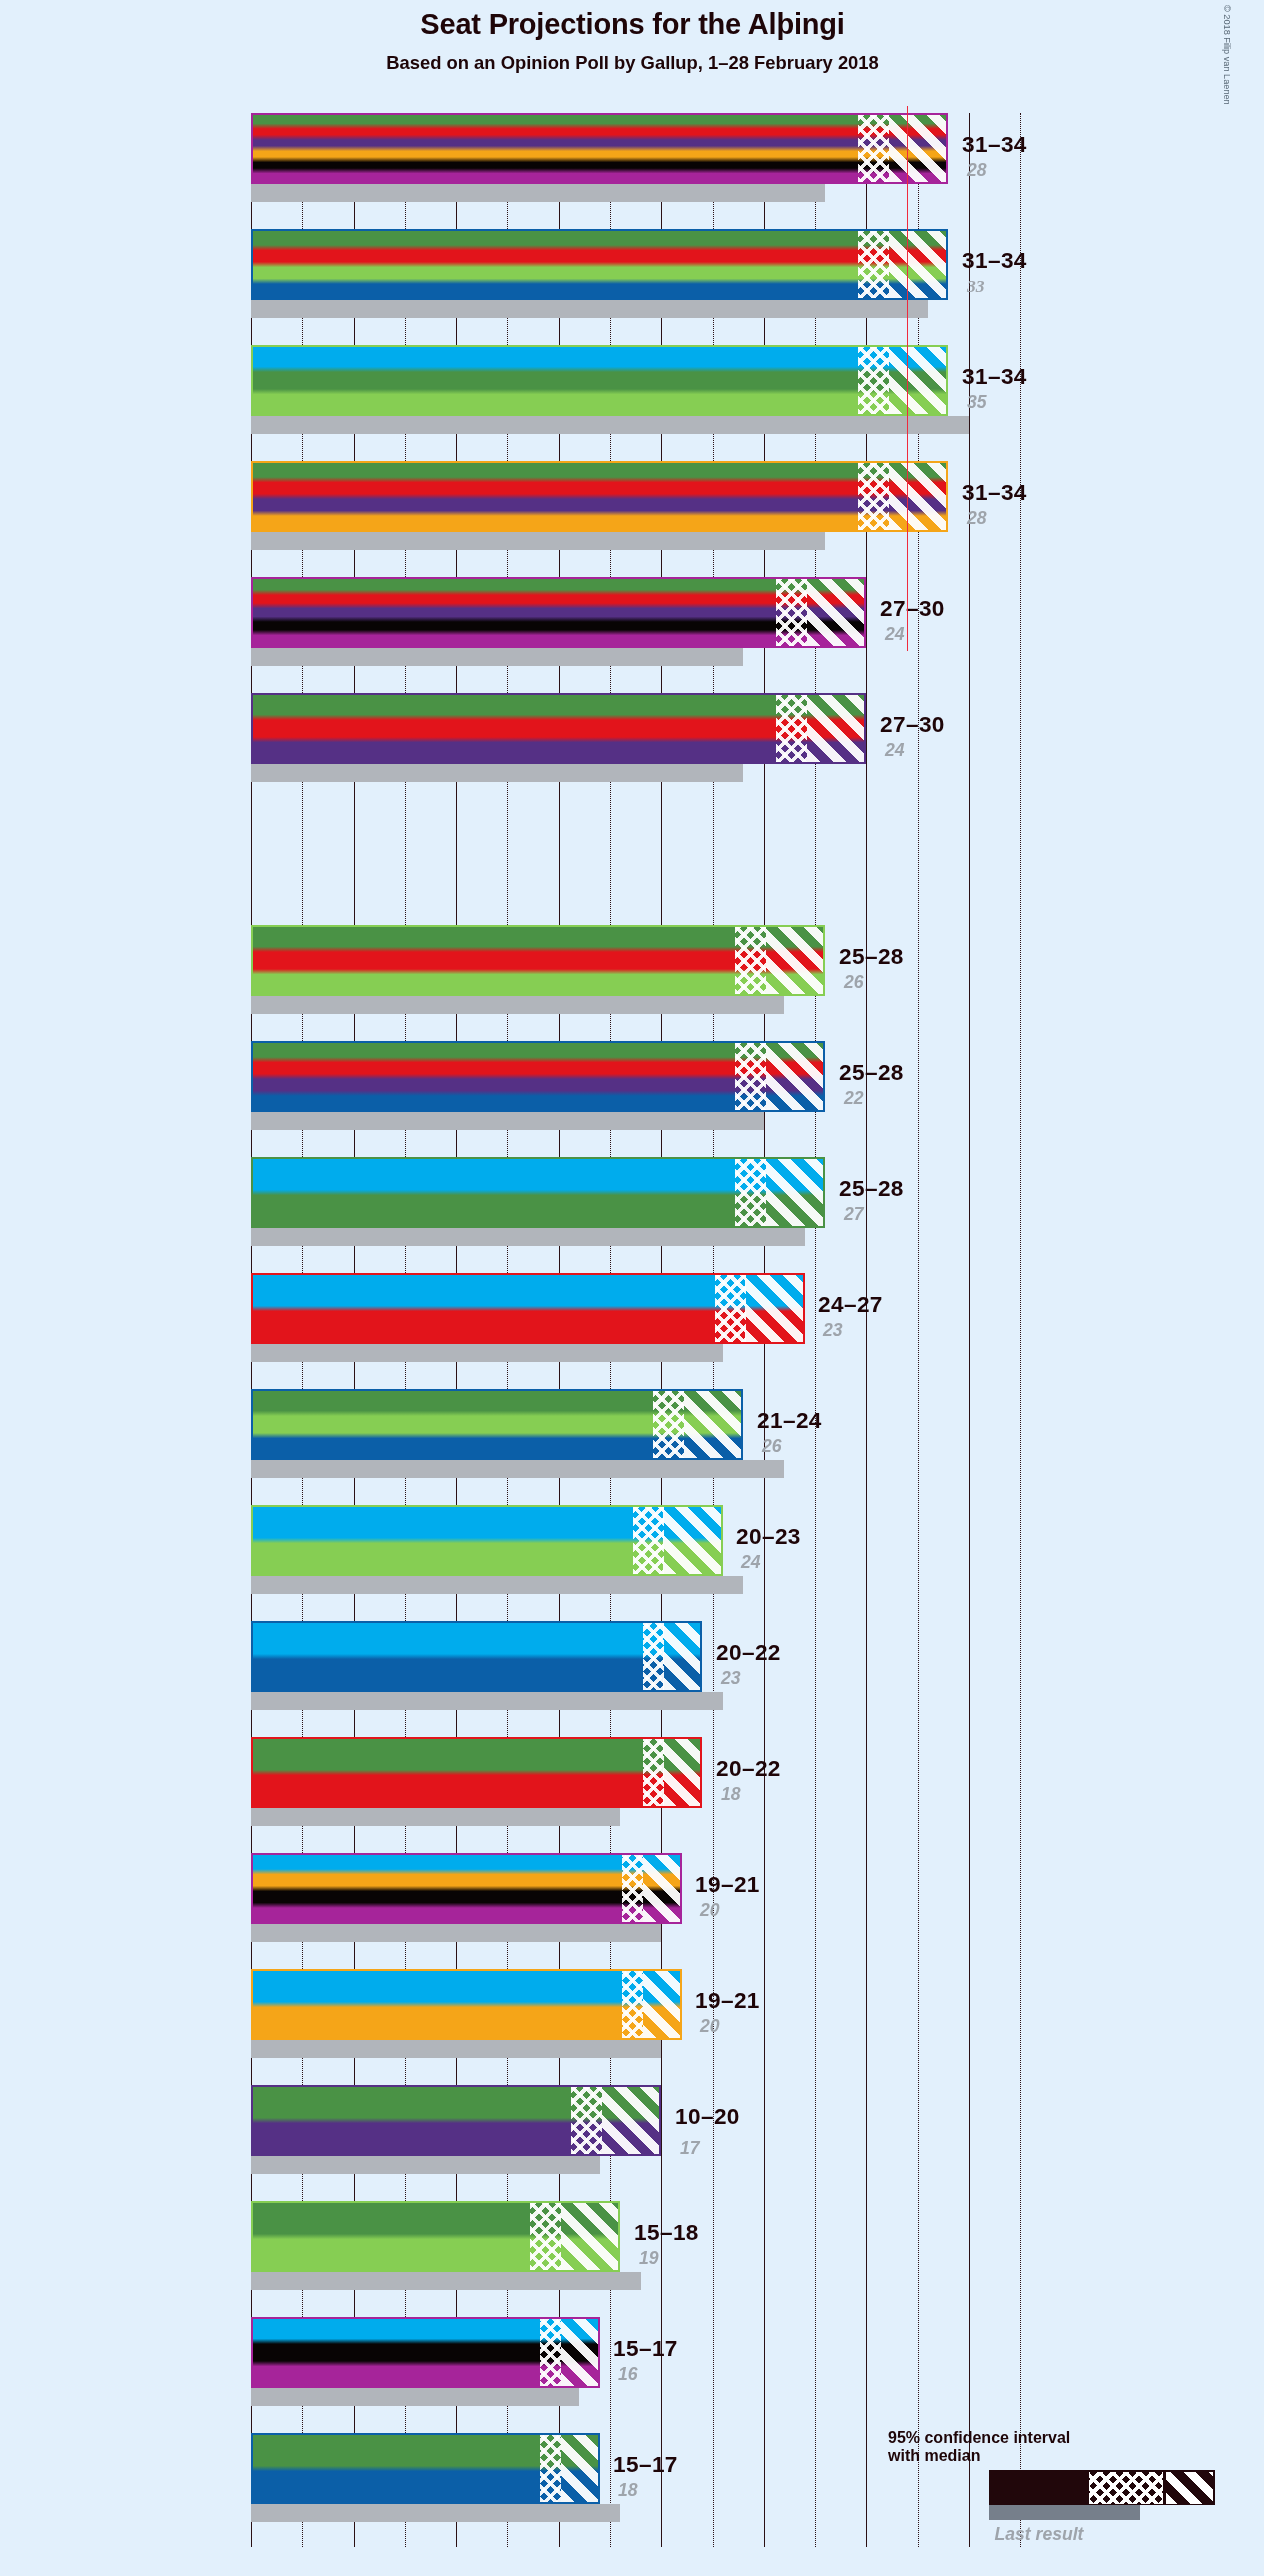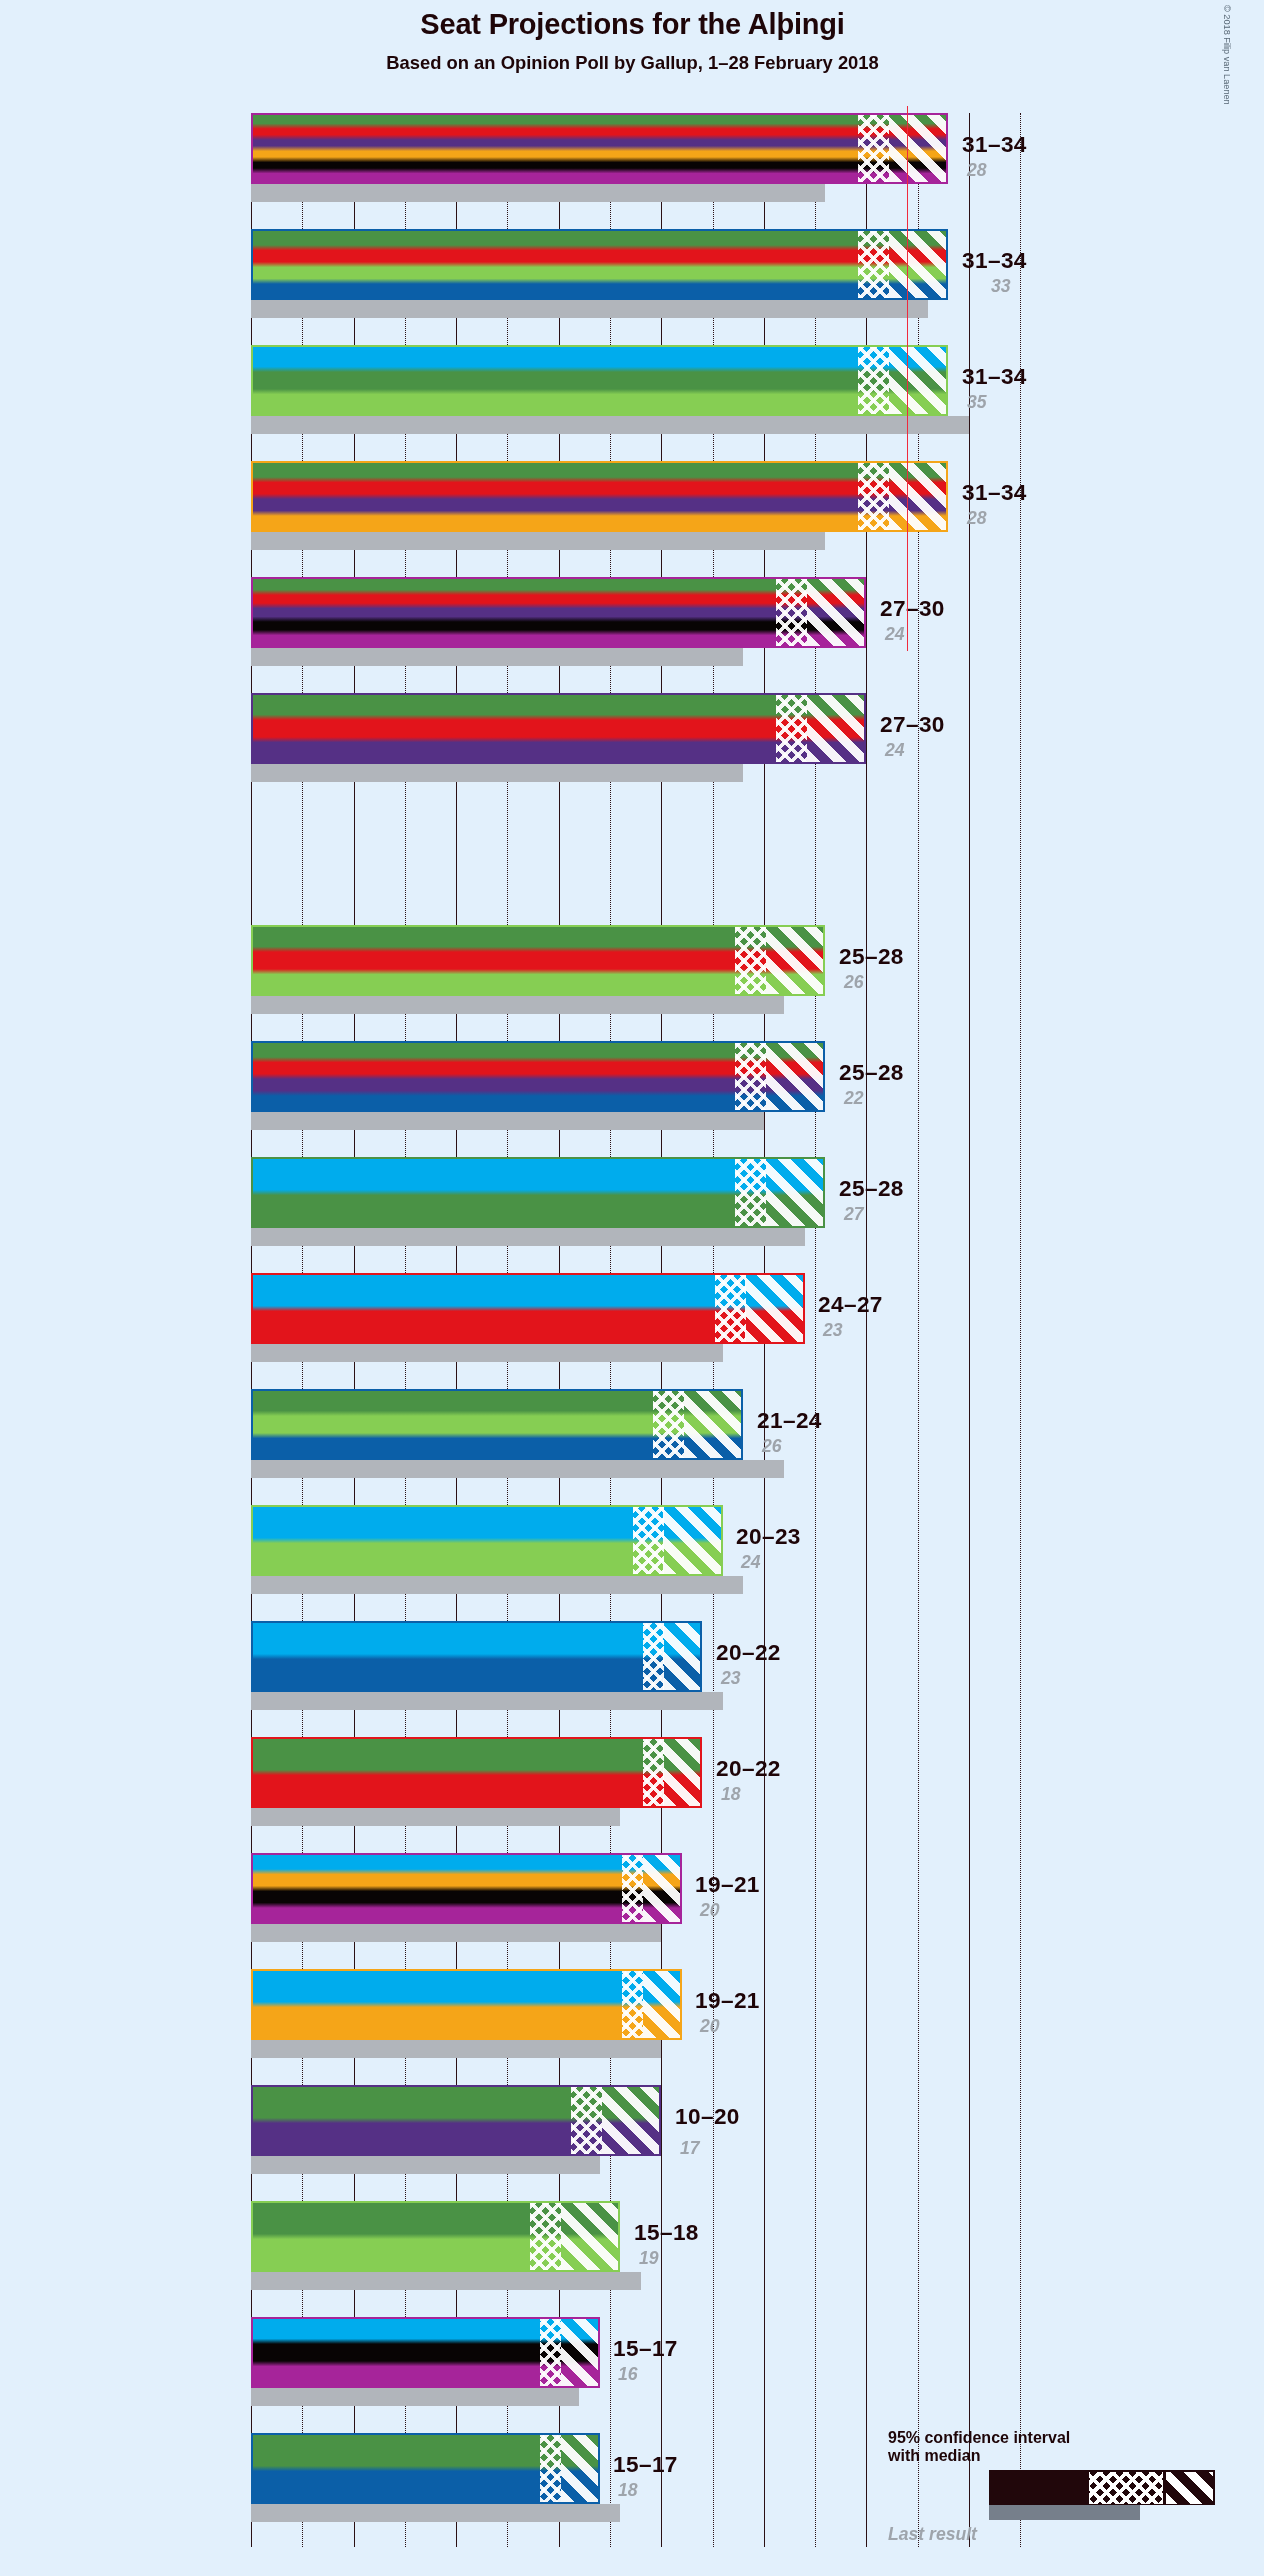--- a/index.html
+++ b/index.html
@@ -106,21 +106,21 @@
   .leg-ci-hi{
     position:absolute;left:278px;top:1.7px;width:47px;height:32px;
     background-image:
       repeating-linear-gradient(45deg, #fff 0 8.4px, rgba(255,255,255,0) 8.4px 17.6px);
   }
   .leg-last{
     position:absolute;left:101px;top:35px;width:151px;height:15px;
     background:#767f8b;
   }
   .leg-last-label{
-    font-size:17.6px;font-style:italic;font-weight:bold;
+    text-align:center;font-size:17.6px;font-style:italic;font-weight:bold;
     color:#9ea4ab;margin-top:1.7px;padding-right:50px;
   }
 </style>
 </head>
 <body>
 
 <div id="stage">
 
   <div class="title">Seat Projections for the Alþingi</div>
   <div class="subtitle">Based on an Opinion Poll by Gallup, 1–28 February 2018</div>
@@ -152,21 +152,21 @@
         <div class="val" style="left: 711px; top: 19px;">31–34</div>
         <div class="lastval" style="left: 716px; top: 47px;">28</div>
       </div>
       <div class="row" style="top: 116px; height: 90px;">
         <div class="lastresult" style="top: 71px; height: 18.4px; width: 677px;"></div>
         <div class="bar" style="width: 697px; height: 71px; border: 2.5px solid rgb(11, 95, 168); background: linear-gradient(rgb(74, 146, 69) 0%, rgb(74, 146, 69) 21%, rgb(226, 20, 27) 29%, rgb(226, 20, 27) 46%, rgb(134, 206, 83) 54%, rgb(134, 206, 83) 71%, rgb(11, 95, 168) 79%, rgb(11, 95, 168) 100%);">
           <div class="ci-lo" style="left: 605px; width: 31px;"></div>
           <div class="ci-hi" style="left: 636px; width: 62px;"></div>
         </div>
         <div class="val" style="left: 711px; top: 19px;">31–34</div>
-        <div class="lastval" style="left: 740px; top: 47px;">33</div>
+        <div class="lastval" style="left: 716px; top: 47px; font-family: Liberation Serif, serif;">33</div>
       </div>
       <div class="row" style="top: 232px; height: 90px;">
         <div class="lastresult" style="top: 71px; height: 18.4px; width: 718px;"></div>
         <div class="bar" style="width: 697px; height: 71px; border: 2.5px solid rgb(134, 206, 83); background: linear-gradient(rgb(0, 172, 237) 0%, rgb(0, 172, 237) 29.3333%, rgb(74, 146, 69) 37.3333%, rgb(74, 146, 69) 62.6667%, rgb(134, 206, 83) 70.6667%, rgb(134, 206, 83) 100%);">
           <div class="ci-lo" style="left: 605px; width: 31px;"></div>
           <div class="ci-hi" style="left: 636px; width: 62px;"></div>
         </div>
         <div class="val" style="left: 711px; top: 19px;">31–34</div>
         <div class="lastval" style="left: 716px; top: 47px;">35</div>
       </div>

